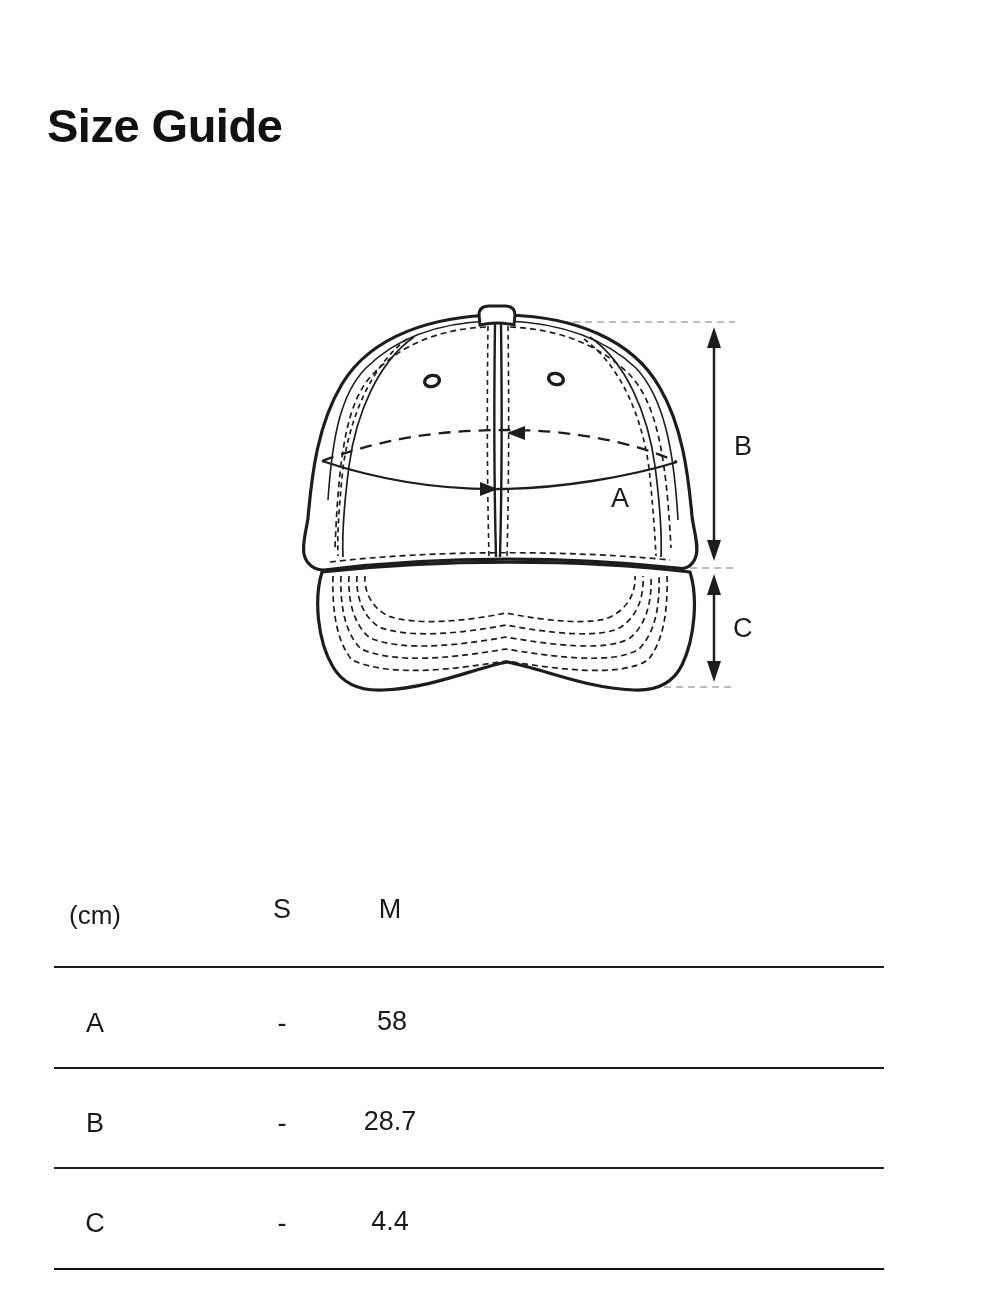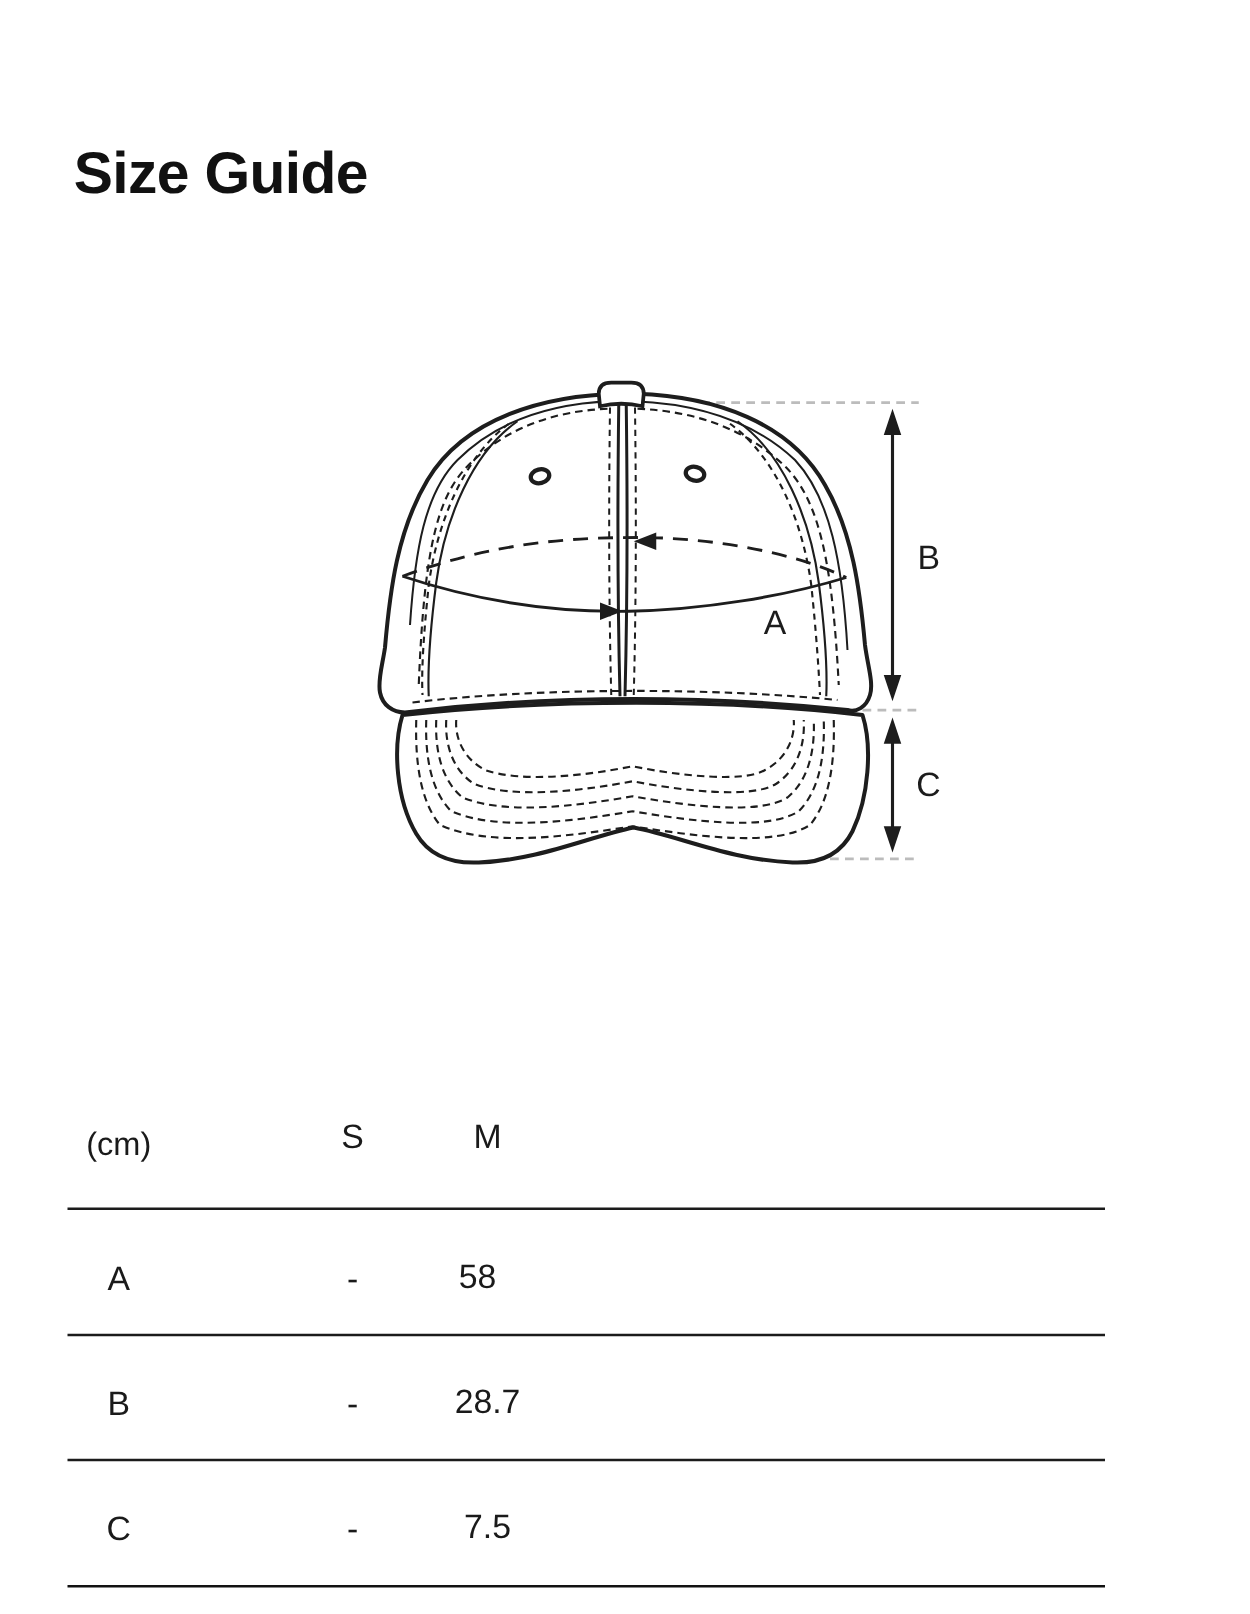--- a/index.html
+++ b/index.html
@@ -1,21 +1,21 @@
 <!DOCTYPE html>
 <html><head>
 <meta charset="utf-8">
 <style>
   html,body{margin:0;padding:0;background:#fff;}
   .page{
     position:relative;width:1000px;height:1291px;background:#ffffff;
     font-family:"Liberation Sans",sans-serif;color:#161616;overflow:hidden;
   }
   .title{
-    position:absolute;left:47px;top:98px;margin:12px;
+    position:absolute;left:47px;top:98px;margin:0;
     font-size:47px;font-weight:700;letter-spacing:-0.5px;color:#111;
   }
   .diagram{position:absolute;left:0;top:0;}
   .diagram text{
     font-family:"Liberation Sans",sans-serif;
     font-size:27px;fill:#1c1c1c;
   }
   .size-table{position:absolute;left:0;top:0;width:1000px;height:1291px;}
   .cell{
     position:absolute;display:block;text-align:center;line-height:1;
@@ -116,30 +116,30 @@
   <div class="size-table">
 
     <span class="cell unit" style="left:50px;width:90px;top:902px;">(cm)</span>
     <span class="cell" style="left:238px;width:88px;top:896px;">S</span>
     <span class="cell" style="left:346px;width:88px;top:896px;">M</span>
 
     <div class="rule" style="top:966px;"></div>
 
     <span class="cell" style="left:50px;width:90px;top:1010px;">A</span>
     <span class="cell" style="left:238px;width:88px;top:1010px;">-</span>
-    <span class="cell" style="left:338px;width:88px;top:1008px;">58</span>
+    <span class="cell" style="left:348px;width:88px;top:1008px;">58</span>
 
     <div class="rule" style="top:1067px;"></div>
 
     <span class="cell" style="left:50px;width:90px;top:1110px;">B</span>
     <span class="cell" style="left:238px;width:88px;top:1110px;">-</span>
     <span class="cell" style="left:346px;width:88px;top:1108px;">28.7</span>
 
     <div class="rule" style="top:1167px;"></div>
 
     <span class="cell" style="left:50px;width:90px;top:1210px;">C</span>
     <span class="cell" style="left:238px;width:88px;top:1210px;">-</span>
-    <span class="cell" style="left:346px;width:88px;top:1208px;">7.5</span>
+    <span class="cell" style="left:346px;width:88px;top:1208px;">4.4</span>
 
     <div class="rule bottom" style="top:1268px;"></div>
   </div>
 
 </div>
 
 </body></html>

